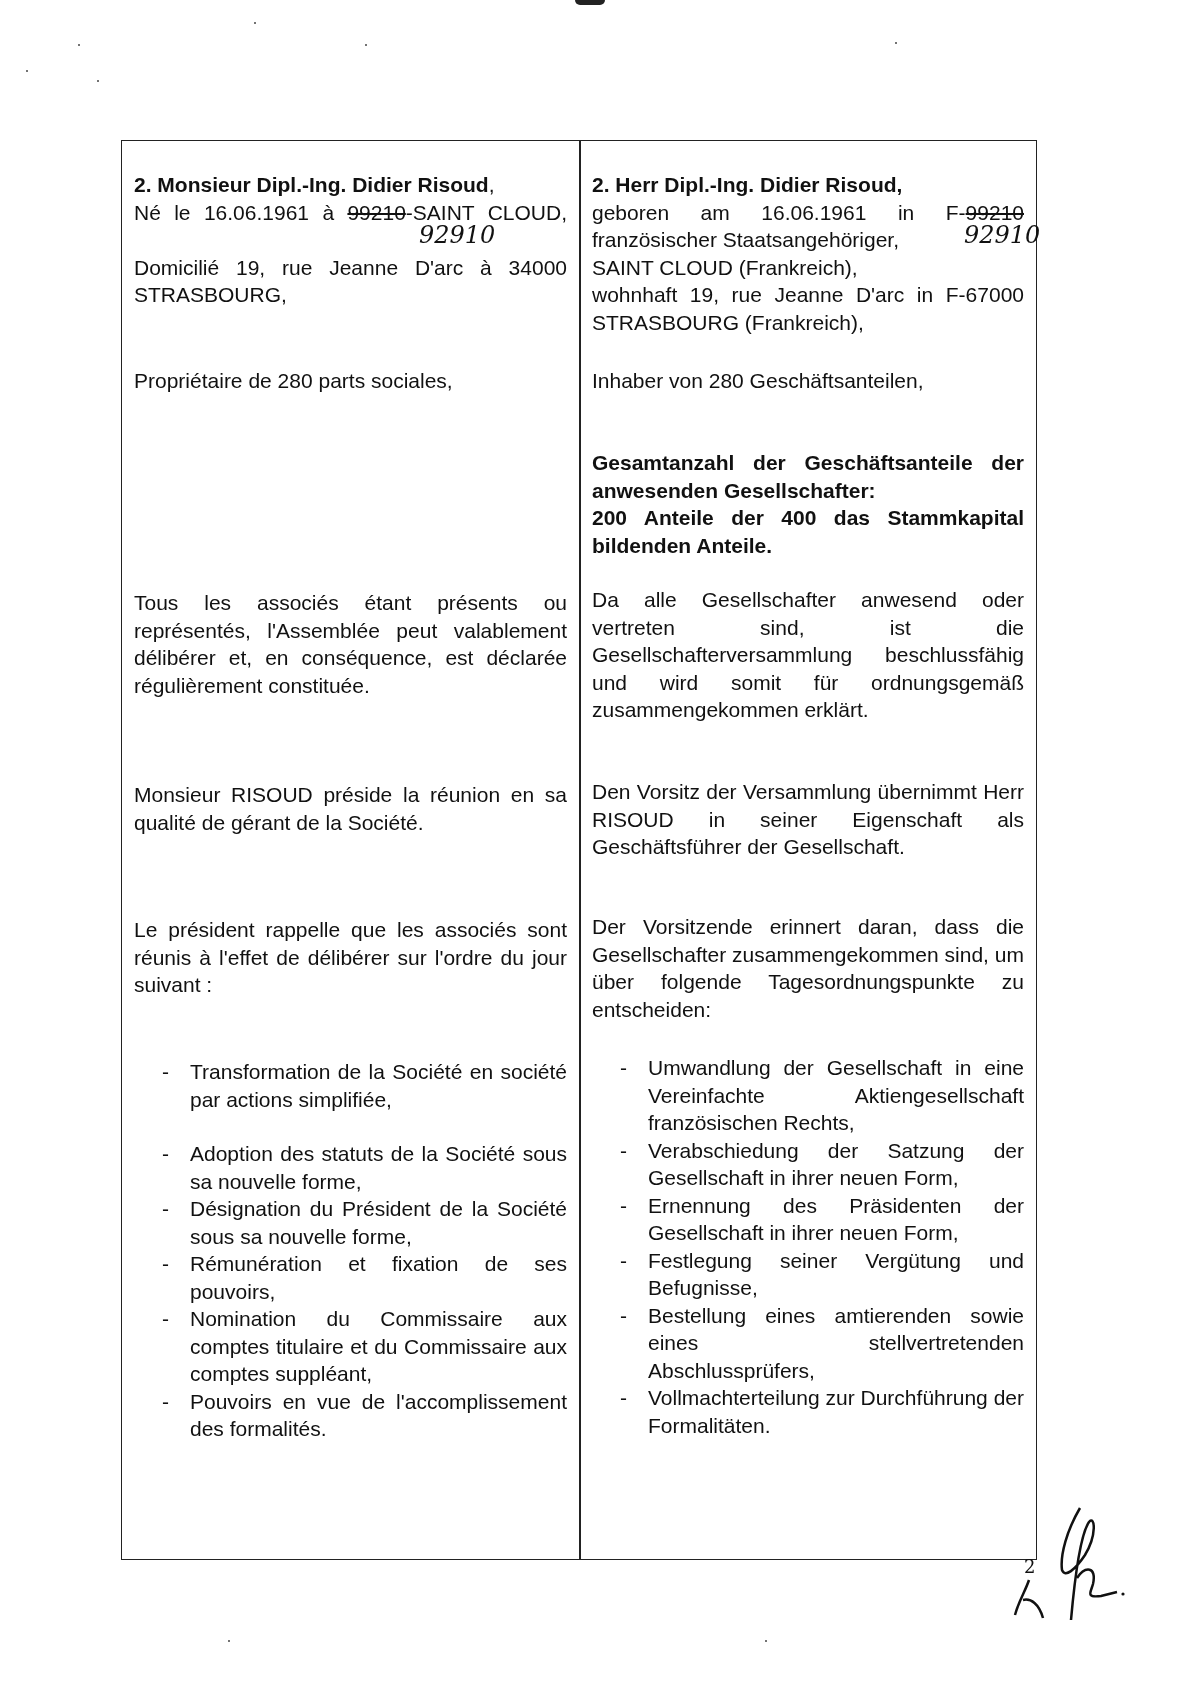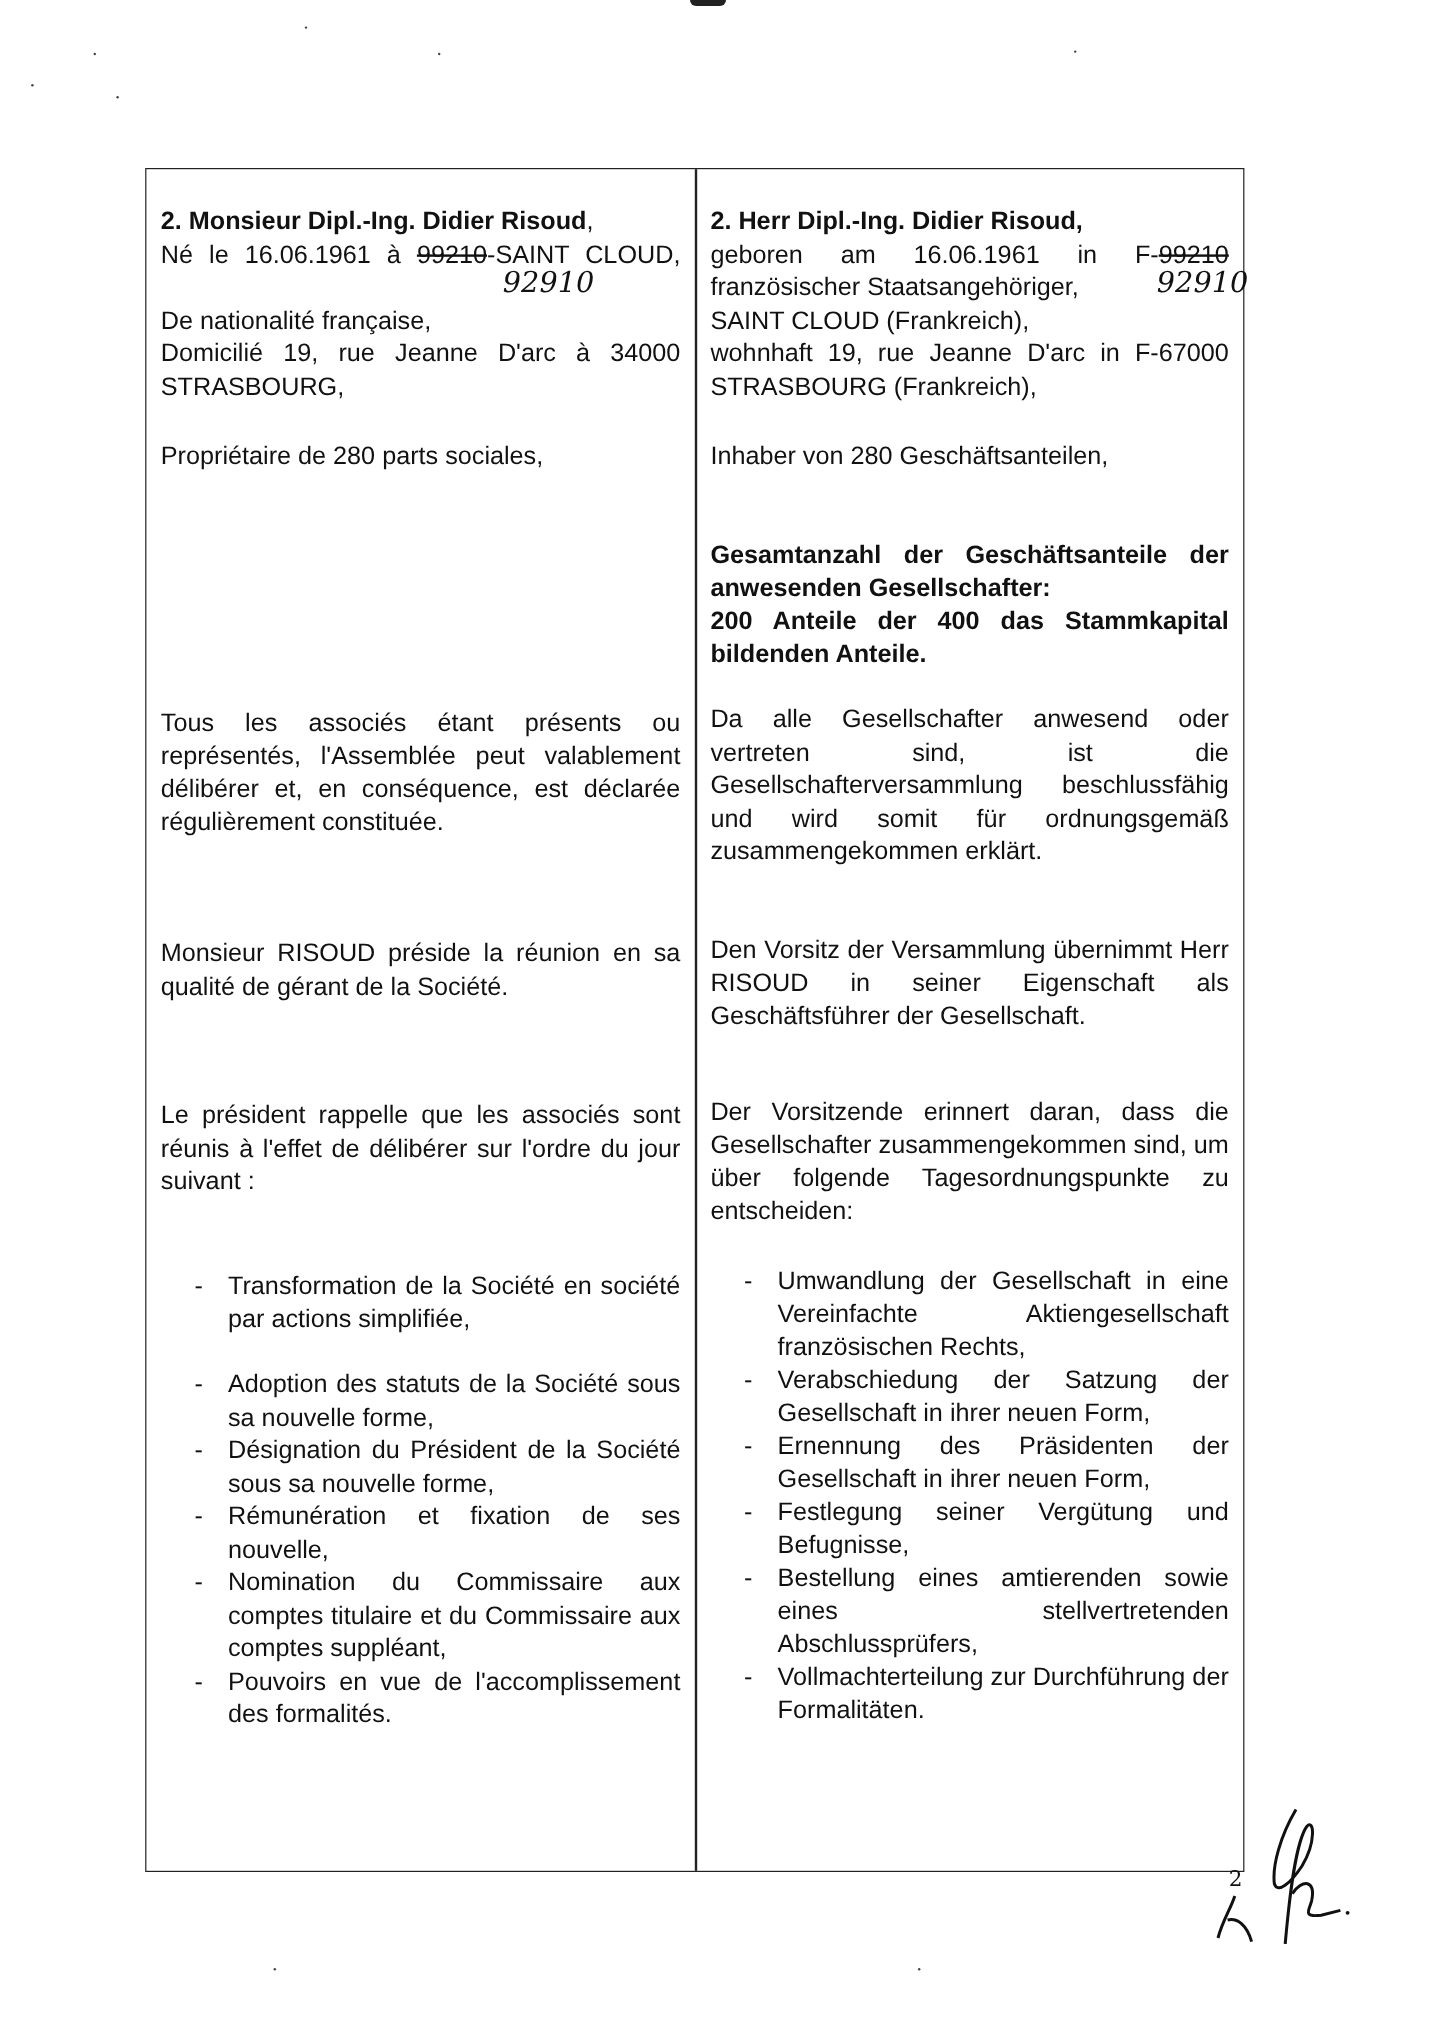--- a/index.html
+++ b/index.html
@@ -39,39 +39,38 @@
 <div class="speck" style="left:765px;top:1640px"></div>
 
 <div class="table">
   <div class="divider"></div>
 
   <div class="col left">
     <div class="blk" style="top:30px">
       <div class="nojust"><span class="bold">2. Monsieur Dipl.-Ing. Didier Risoud</span><span>,</span></div>
       <div style="text-align:justify;text-align-last:justify;"><span>Né le 16.06.1961 à </span><span class="strike">99210</span><span>-SAINT CLOUD,</span></div>
       <div style="height:27.5px"></div>
-      <div class="nojust">De nationalité française,</div>
       <div>Domicilié 19, rue Jeanne D'arc à 34000 STRASBOURG,</div>
     </div>
     <span class="hand" style="left:285px;top:80px">92910</span>
 
     <div class="blk nojust" style="top:226px">Propriétaire de 280 parts sociales,</div>
 
 
     <div class="blk" style="top:448px">Tous les associés étant présents ou représentés, l'Assemblée peut valablement délibérer et, en conséquence, est déclarée régulièrement constituée.</div>
 
     <div class="blk" style="top:640px">Monsieur RISOUD préside la réunion en sa qualité de gérant de la Société.</div>
 
     <div class="blk" style="top:775px">Le président rappelle que les associés sont réunis à l'effet de délibérer sur l'ordre du jour suivant :</div>
 
     <ul class="agenda" style="top:917px">
       <li><span class="dash">-</span><span>Transformation de la Société en société par actions simplifiée,</span></li>
       <li class="gap"><span class="dash">-</span><span>Adoption des statuts de la Société sous sa nouvelle forme,</span></li>
       <li><span class="dash">-</span><span>Désignation du Président de la Société sous sa nouvelle forme,</span></li>
-      <li><span class="dash">-</span><span>Rémunération et fixation de ses nouvelle,</span></li>
+      <li><span class="dash">-</span><span>Rémunération et fixation de ses pouvoirs,</span></li>
       <li><span class="dash">-</span><span>Nomination du Commissaire aux comptes titulaire et du Commissaire aux comptes suppléant,</span></li>
       <li><span class="dash">-</span><span>Pouvoirs en vue de l'accomplissement des formalités.</span></li>
     </ul>
   </div>
 
   <div class="col right">
     <div class="blk" style="top:30px">
       <div class="nojust bold">2. Herr Dipl.-Ing. Didier Risoud,</div>
       <div style="text-align:justify;text-align-last:justify;"><span>geboren am 16.06.1961 in F-</span><span class="strike">99210</span></div>
       <div class="nojust">französischer Staatsangehöriger,</div>

